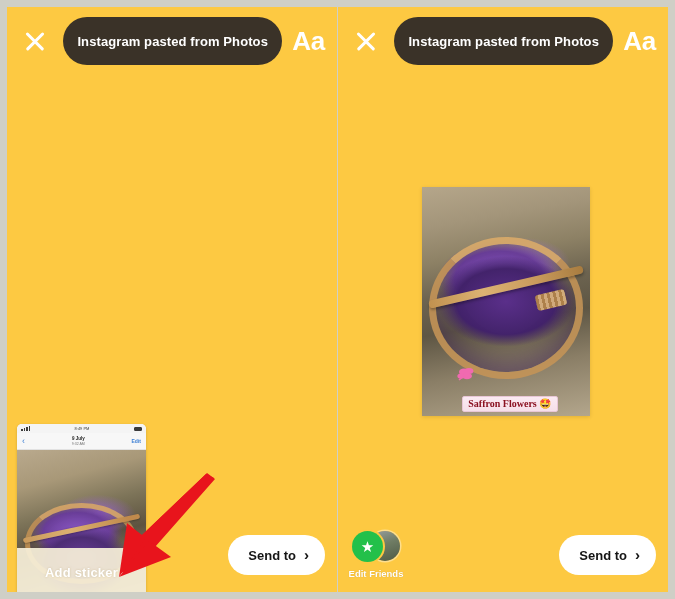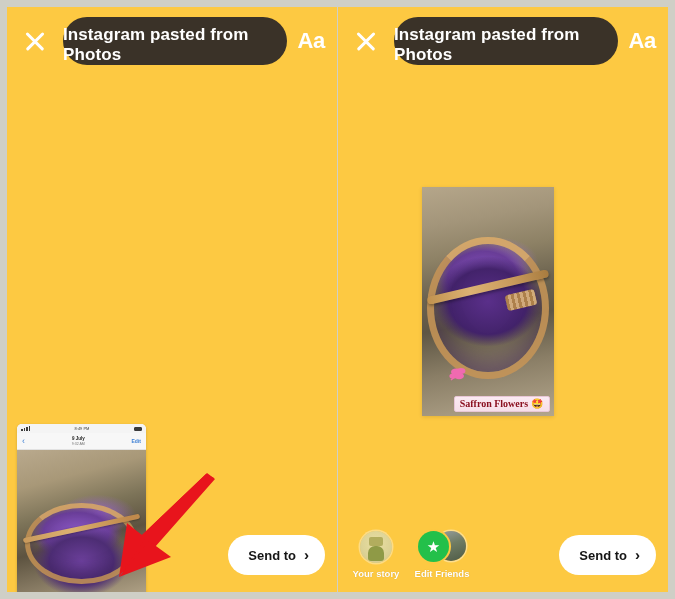--- a/index.html
+++ b/index.html
@@ -59,33 +59,33 @@
   .close-btn::before { transform:rotate(45deg); }
   .close-btn::after  { transform:rotate(-45deg); }
 
   .paste-pill {
     flex:1 1 auto;
     margin:0 10px;
     height:48px;
     background:#3a3228;
     border-radius:24px;
     display:flex;
-    align-items:flex-end;
+    align-items:center;
     justify-content:center;
     color:#ffffff;
-    font-size:17px;
+    font-size:13px;
     font-weight:bold;
     letter-spacing:0.1px;
     cursor:pointer;
   }
 
   .aa-btn {
     flex:0 0 auto;
     color:#ffffff;
-    font-size:22px;
+    font-size:26px;
     font-weight:bold;
     letter-spacing:-0.3px;
     padding-right:2px;
     cursor:pointer;
   }
 
   
   .bottom-bar {
     position:absolute;
     left:0; right:0; bottom:0;
@@ -284,21 +284,21 @@
     height:118px;
     z-index:30;
     pointer-events:none;
   }
 
   
   .photo-sticker {
     position:absolute;
     left:84px;
     top:180px;
-    width:132px;
+    width:168px;
     height:229px;
     overflow:hidden;
     background:
       radial-gradient(ellipse 54% 26% at 50% 50%, #5a2f8a 0%, #43236b 55%, rgba(67,35,107,0) 76%),
       radial-gradient(ellipse 44% 20% at 46% 40%, #8a57c4 0%, #6b3f9a 60%, rgba(107,63,154,0) 82%),
       radial-gradient(ellipse 36% 14% at 60% 33%, #9d6fd1 0%, rgba(157,111,209,0) 78%),
       linear-gradient(170deg,#b5a68a 0%,#a3957a 16%,#8d8165 30%,#6d6450 44%,#5e5644 58%,#8a7e66 76%,#b3a68c 100%);
     box-shadow:0 1px 4px rgba(0,0,0,.12);
     cursor:pointer;
   }
@@ -384,20 +384,23 @@
         <span class="pv-back">‹</span>
         <span class="pv-date">
           <span class="d">9 July</span>
           <span class="t">9:32 AM</span>
         </span>
         <span class="pv-edit">Edit</span>
       </div>
       <div class="pv-photo">
         <div class="basket-rim"></div>
         <div class="handle"></div>
+      </div>
+      <div class="add-sticker-overlay">
+        <span>Add sticker</span>
       </div>
     </div>
 
     <svg class="red-arrow" viewBox="0 0 110 118">
       <path d="M100 6 L40 74 L52 82 L6 100 L14 52 L27 62 L92 0 Z" fill="#e8141c"></path>
       <path d="M99 5 L36 76 L10 99 L13 54 L26 63 L91 1 Z" fill="#e8141c"></path>
       <polygon points="4,104 12,50 30,66" fill="#e8141c"></polygon>
       <polygon points="4,104 56,84 34,68" fill="#e8141c"></polygon>
     </svg>
 
@@ -436,24 +439,20 @@
       </svg>
       <div class="ps-caption">
         <span>Saffron Flowers</span>
         <span class="emo">🤩</span>
       </div>
     </div>
 
     <div class="bottom-bar">
       <div class="audience-group">
 
-        <div class="audience">
-          <div class="avatar-story"></div>
-          <div class="audience-label">Your story</div>
-        </div>
 
         <div class="audience">
           <div class="cf-avatars">
             <div class="cf-photo"></div>
             <div class="cf-green">
               <span class="star">★</span>
             </div>
           </div>
           <div class="audience-label">Edit Friends</div>
         </div>

